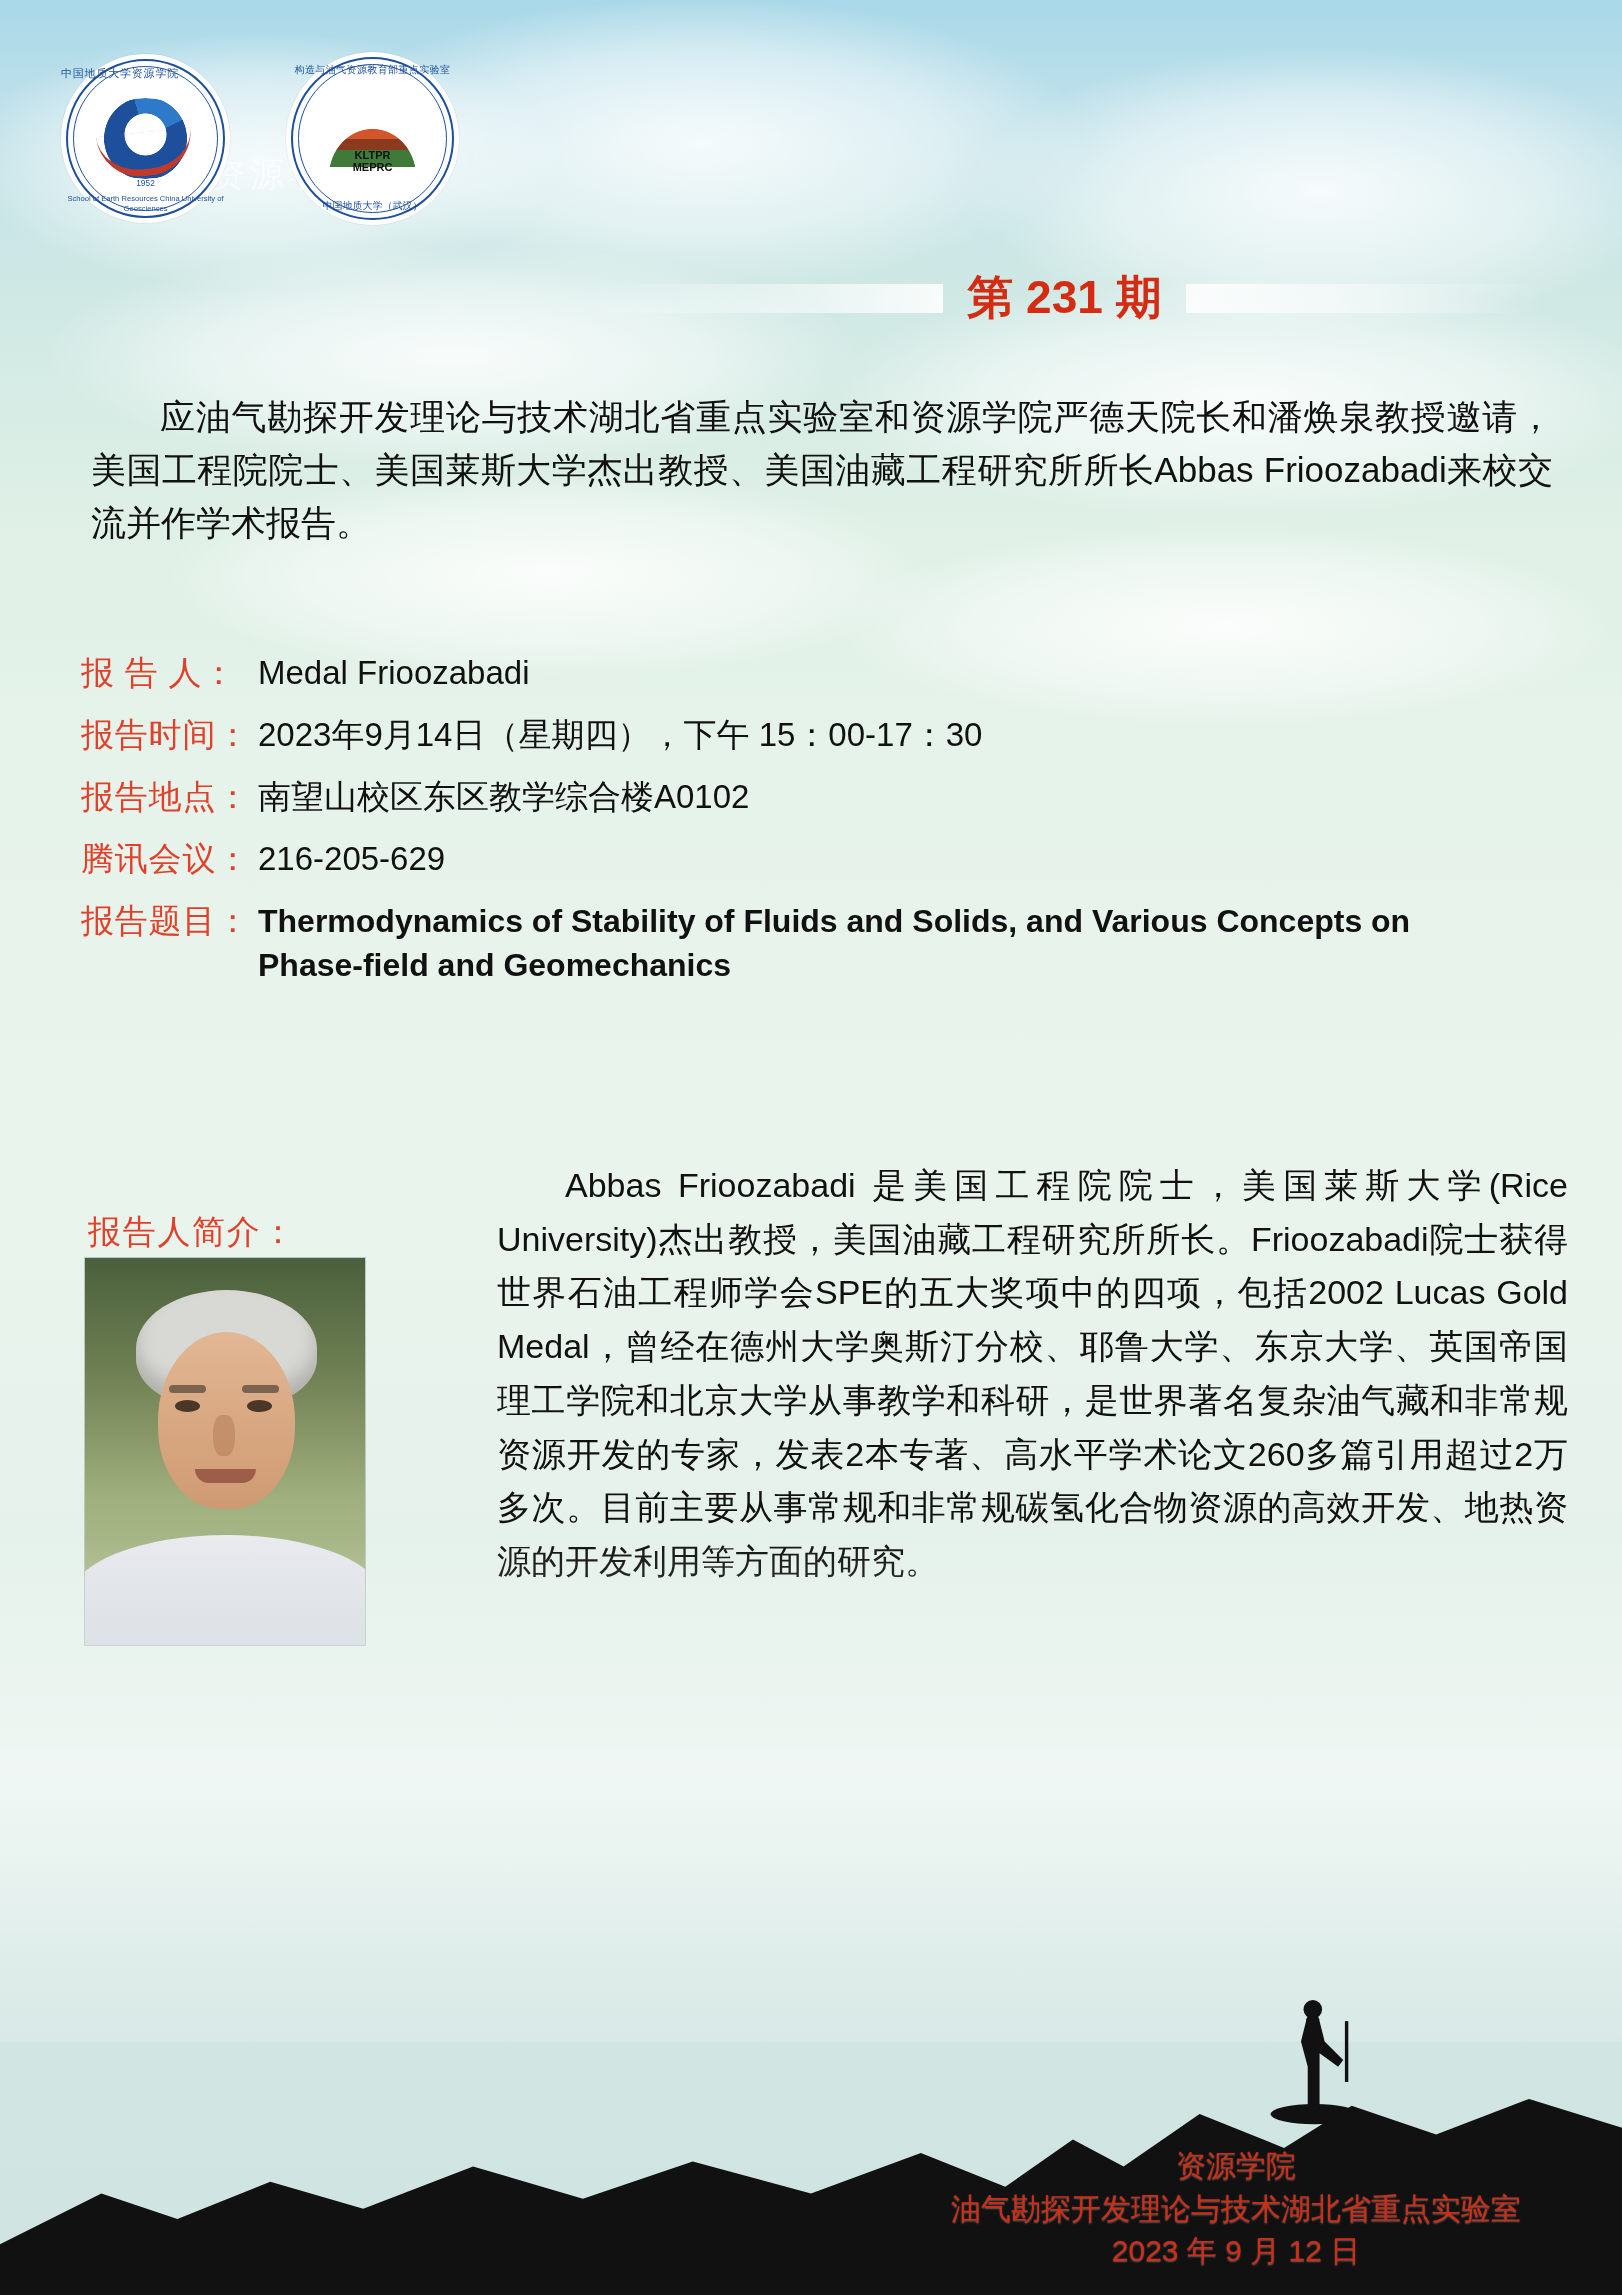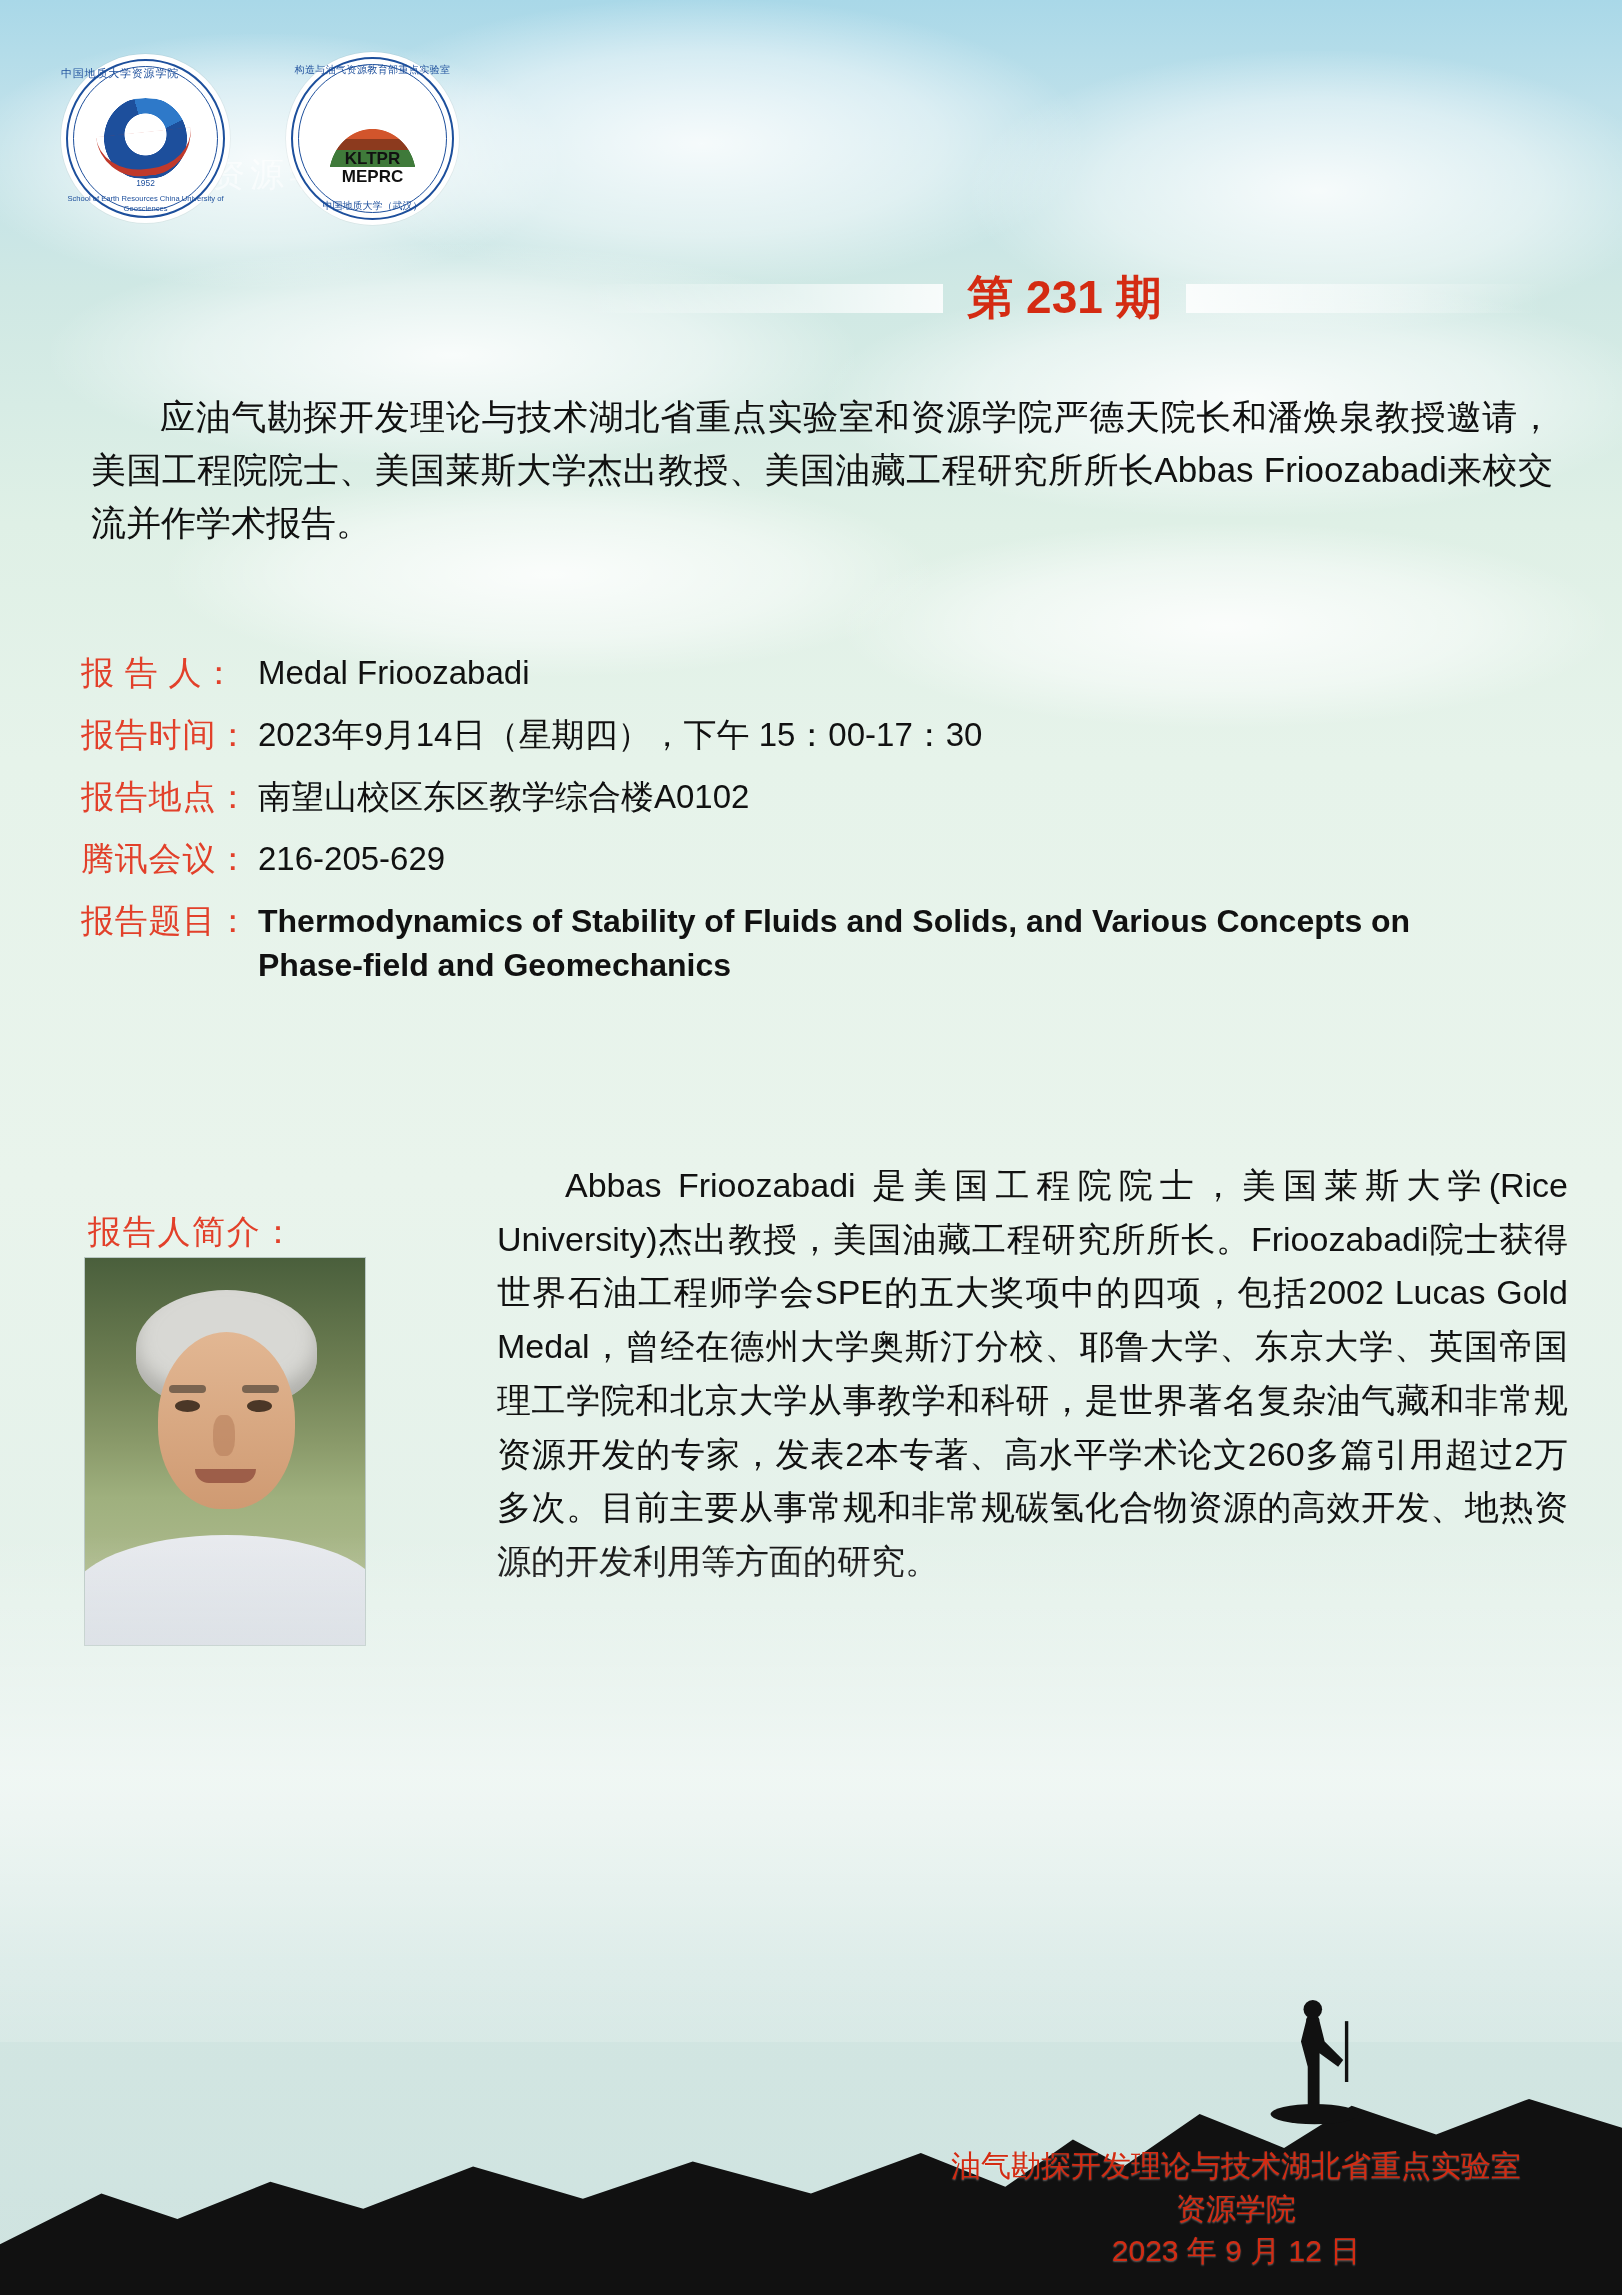--- a/index.html
+++ b/index.html
@@ -139,21 +139,21 @@
       #d2552c 42% 58%,
       #8c3a1e 58% 74%,
       #3f7a3a 74% 100%);
     -webkit-mask: radial-gradient(ellipse 70% 120% at 50% 115%, #000 60%, transparent 61%);
             mask: radial-gradient(ellipse 70% 120% at 50% 115%, #000 60%, transparent 61%);
   }
   .logo-2 .acronym {
     position: absolute;
     left: 0; right: 0; top: 98px;
     text-align: center;
-    font-size: 17px;
+    font-size: 11px;
     font-weight: bold;
     color: #111;
     line-height: 1.05;
   }
   .logo-2 .bot-cn {
     position: absolute;
     bottom: 12px; left: 0; right: 0;
     text-align: center;
     font-size: 10px;
     color: #1d4f9c;
@@ -461,19 +461,19 @@
     <g>
       <ellipse cx="1556" cy="206" rx="52" ry="12" fill="#111111"></ellipse>
       <path d="M1548,200 L1548,150 L1540,120 L1546,96 C1546,86 1562,86 1562,96 L1568,120 L1590,142 L1584,150 L1562,134 L1562,200 Z" fill="#111111"></path>
       <circle cx="1554" cy="82" r="11" fill="#111111"></circle>
       <rect x="1592" y="96" width="4" height="72" fill="#111111"></rect>
     </g>
   </svg>
 
 
   <div class="signature">
+    <div>资源学院</div>
     <div>油气勘探开发理论与技术湖北省重点实验室</div>
-    <div>资源学院</div>
     <div>2023 年 9 月 12 日</div>
   </div>
 
 </div>
 
 
 </body></html>

